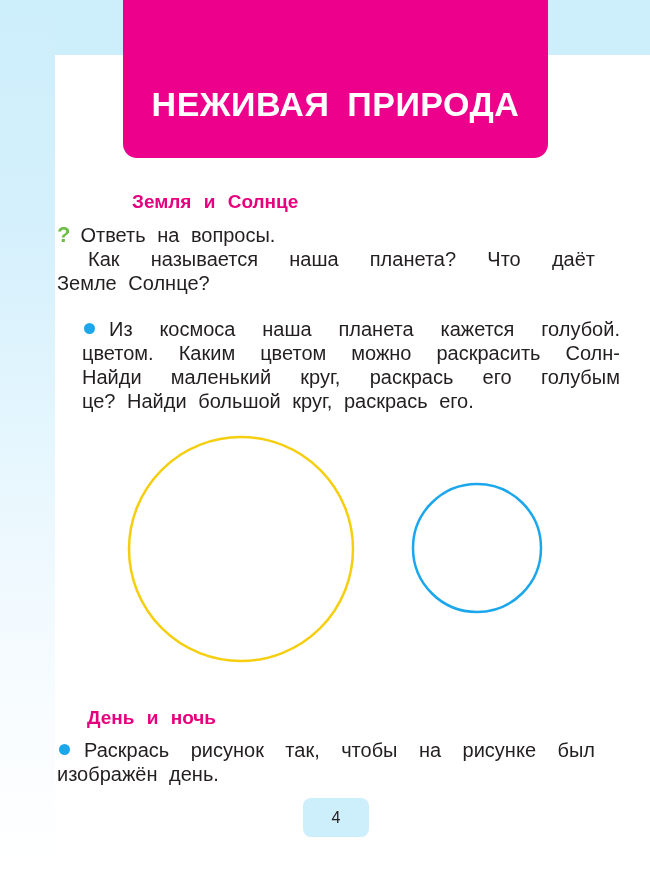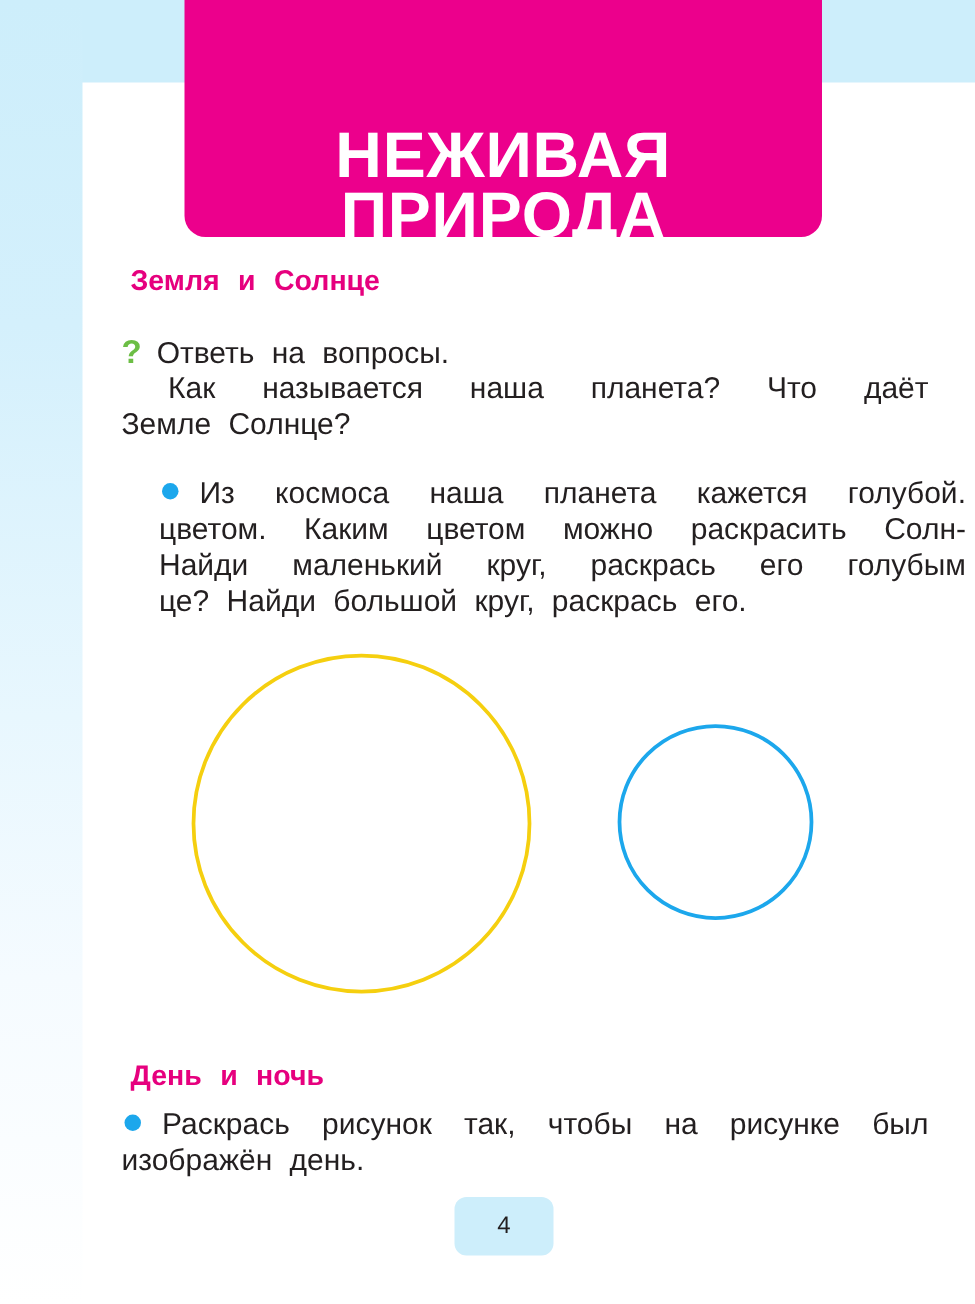--- a/index.html
+++ b/index.html
@@ -39,37 +39,37 @@
       border-radius: 0 0 14px 14px;
       box-sizing: border-box;
     }
     .title-text {
       position: absolute;
       left: 0; right: 0;
       top: 84px;
       text-align: center;
       color: #ffffff;
       font-weight: bold;
-      font-size: 43px;
+      font-size: 34px;
       letter-spacing: 0.5px;
       word-spacing: 8px;
       line-height: 40px;
     }
     .section-heading {
       position: absolute;
       left: 87px;
       color: #e6007e;
       font-weight: bold;
       font-size: 19px;
       word-spacing: 7px;
       line-height: 24px;
     }
     .para {
       position: absolute;
-      left: 81px;
+      left: 57px;
       width: 538px;
       font-size: 20px;
       line-height: 24px;
       color: #231f20;
     }
     .justify-line {
       display: flex;
       justify-content: space-between;
       height: 24px;
       white-space: nowrap;
@@ -123,21 +123,21 @@
 </head>
 <body>
 
 <div class="top-band"></div>
 <div class="left-strip"></div>
 
 <div class="title-box">
   <div class="title-text">НЕЖИВАЯ ПРИРОДА</div>
 </div>
 
-<div class="section-heading" style="top:176px;">Земля и Солнце</div>
+<div class="section-heading" style="top:190px;margin-left:45px;">Земля и Солнце</div>
 
 <div class="para" style="top:223px;">
   <div class="plain-line"><span class="q-mark">?</span><span>Ответь на вопросы.</span></div>
   <div class="justify-line indent">
     <span>Как</span>
     <span>называется</span>
     <span>наша</span>
     <span>планета?</span>
     <span>Что</span>
     <span>даёт</span>

